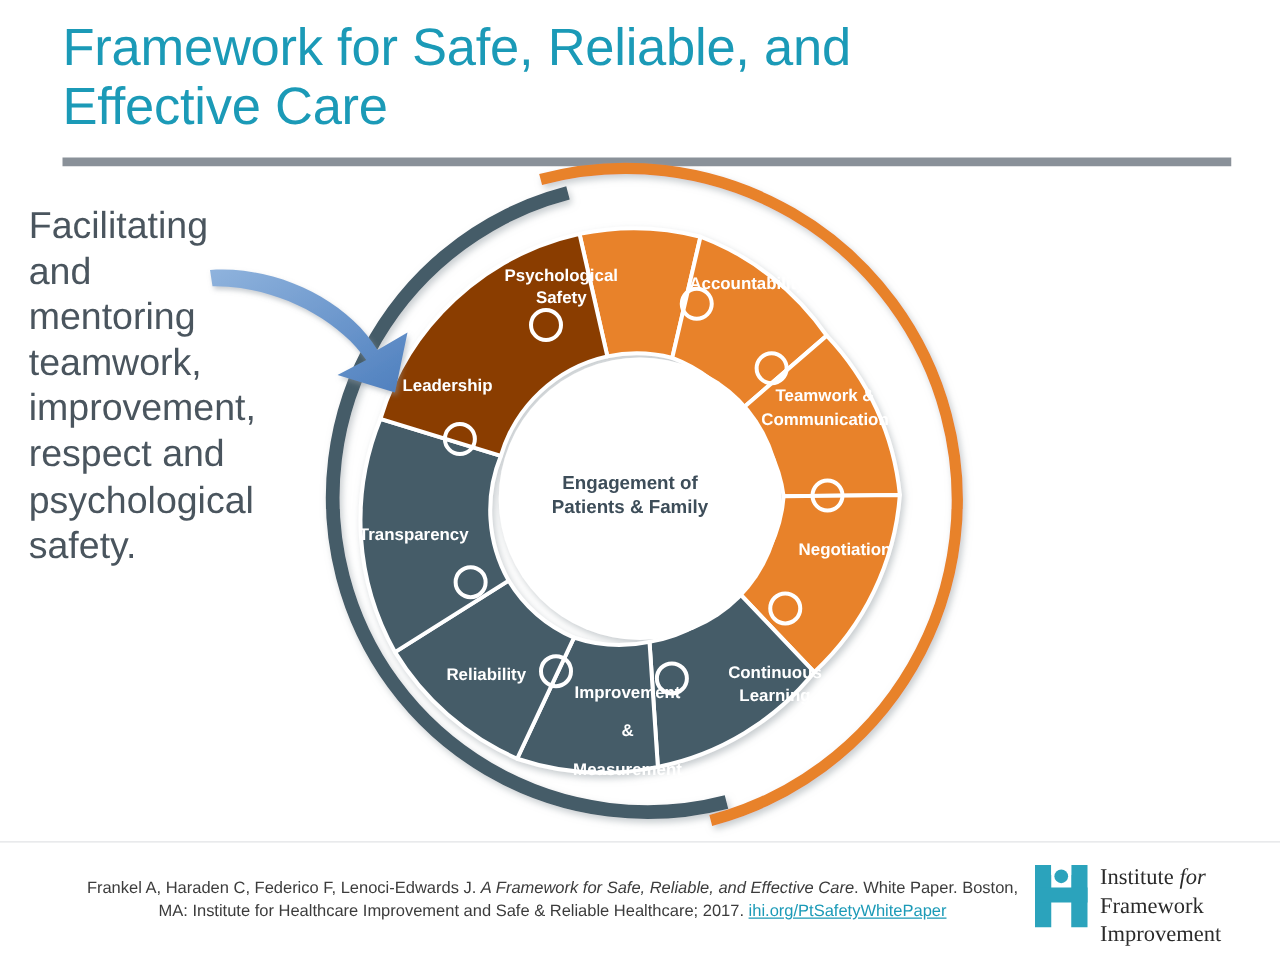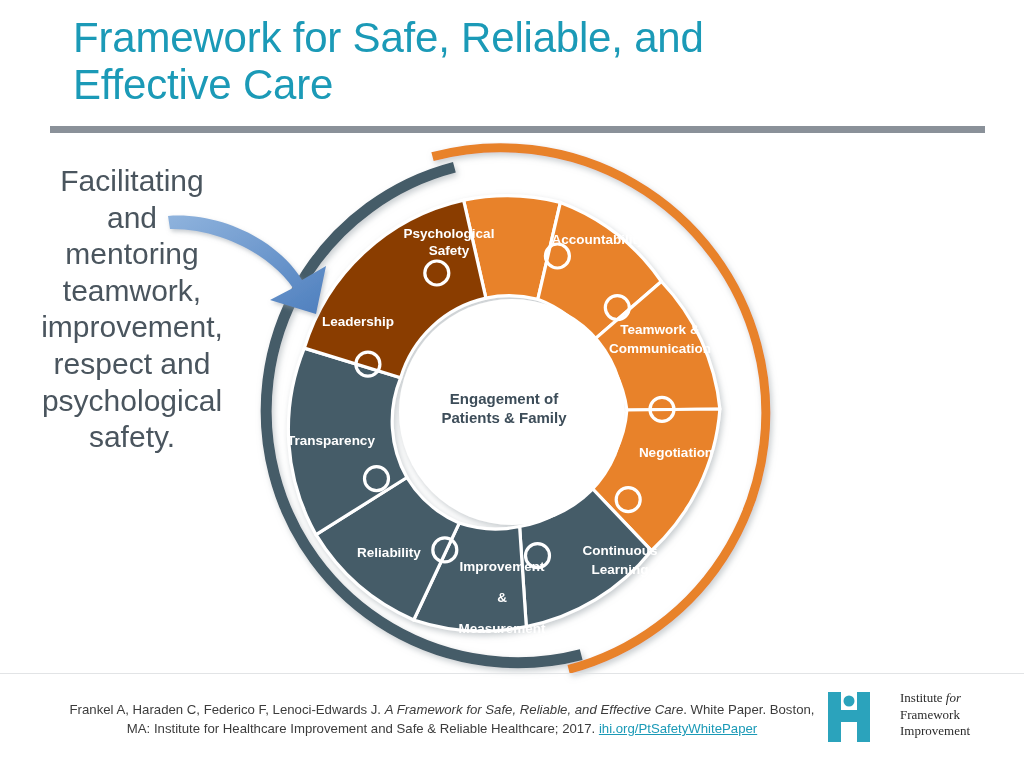--- a/index.html
+++ b/index.html
@@ -2,37 +2,37 @@
 <html><head>
 <meta charset="utf-8">
 <style>
   html,body{margin:0;padding:0;}
   body{
     width:1024px;height:768px;background:#ffffff;
     font-family:"Liberation Sans","DejaVu Sans",sans-serif;
     overflow:hidden;position:relative;
   }
   
-  #title-block{position:absolute;left:50px;top:14px;width:940px;margin-left:23px;}
+  #title-block{position:absolute;left:50px;top:14px;width:940px;}
   #page-title{
     color:#1B9AB7;font-size:42px;line-height:1.12;font-weight:400;
     letter-spacing:-0.2px;white-space:pre-line;
   }
   #title-rule{
     position:absolute;left:50px;top:126px;width:935px;height:7px;
     background:#8A9199;
   }
   
   #callout-text{
-    position:absolute;left:8px;top:163px;width:248px;
-    text-align:center;color:#4A555E;font-size:30px;line-height:1.22;
+    position:absolute;left:23px;top:163px;width:248px;
+    color:#4A555E;font-size:30px;line-height:1.22;
     white-space:pre-line;
   }
   
-  #diagram{position:absolute;left:232px;top:142px;width:560px;height:545px;}
+  #diagram{position:absolute;left:232px;top:129px;width:560px;height:545px;}
   #diagram svg{display:block;}
   .seg-label{
     fill:#ffffff;font-family:"Liberation Sans","DejaVu Sans",sans-serif;
     font-size:13.5px;font-weight:bold;text-anchor:middle;
     paint-order:stroke;
   }
   .center-label{
     fill:#3D4D59;font-family:"Liberation Sans","DejaVu Sans",sans-serif;
     font-size:15px;font-weight:bold;text-anchor:middle;
   }
@@ -46,23 +46,23 @@
     font-size:13.2px;line-height:1.45;color:#3C3C3C;text-align:center;
   }
   #citation .ital{font-style:italic;}
   #cite-link{color:#1B9AB7;text-decoration:underline;}
   
   #ihi-logo{position:absolute;left:828px;top:690px;width:170px;height:58px;}
   #ihi-mark{
     position:absolute;left:0;top:2px;width:44px;height:50px;
   }
   #ihi-words{
-    position:absolute;left:72px;top:0;
+    position:absolute;left:52px;top:0;
     font-family:"Liberation Serif","DejaVu Serif",serif;
-    font-size:13px;line-height:1.28;color:#2B2B2B;
+    font-size:18px;line-height:1.28;color:#2B2B2B;
   }
   #ihi-words .forw{font-style:italic;}
 </style>
 </head>
 <body>
 
 <div id="title-block">
   <div id="page-title">Framework for Safe, Reliable, and
 Effective Care</div>
 </div>

